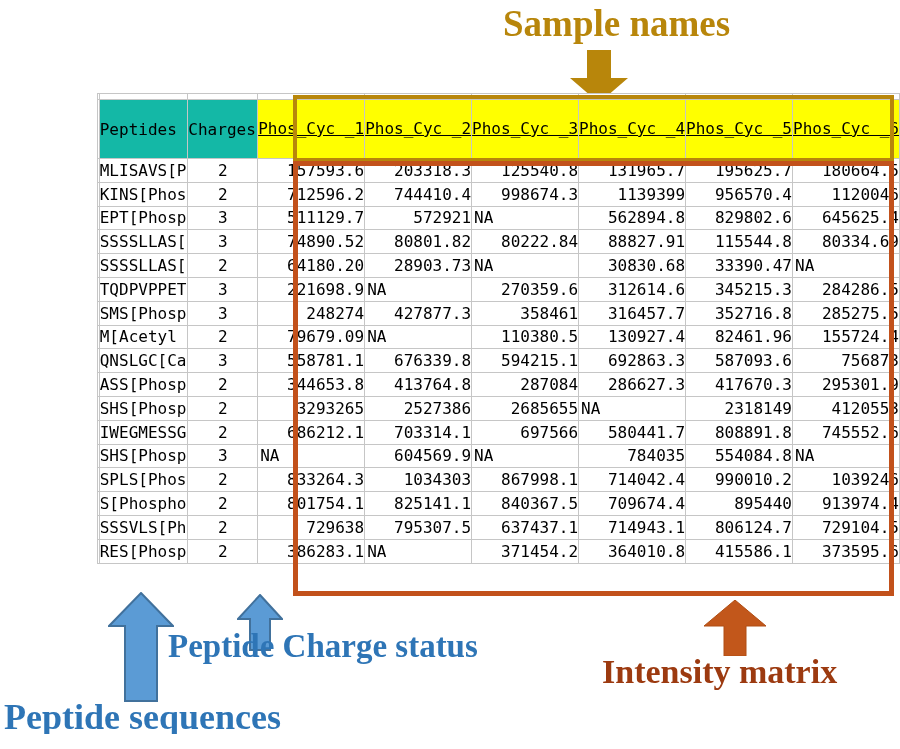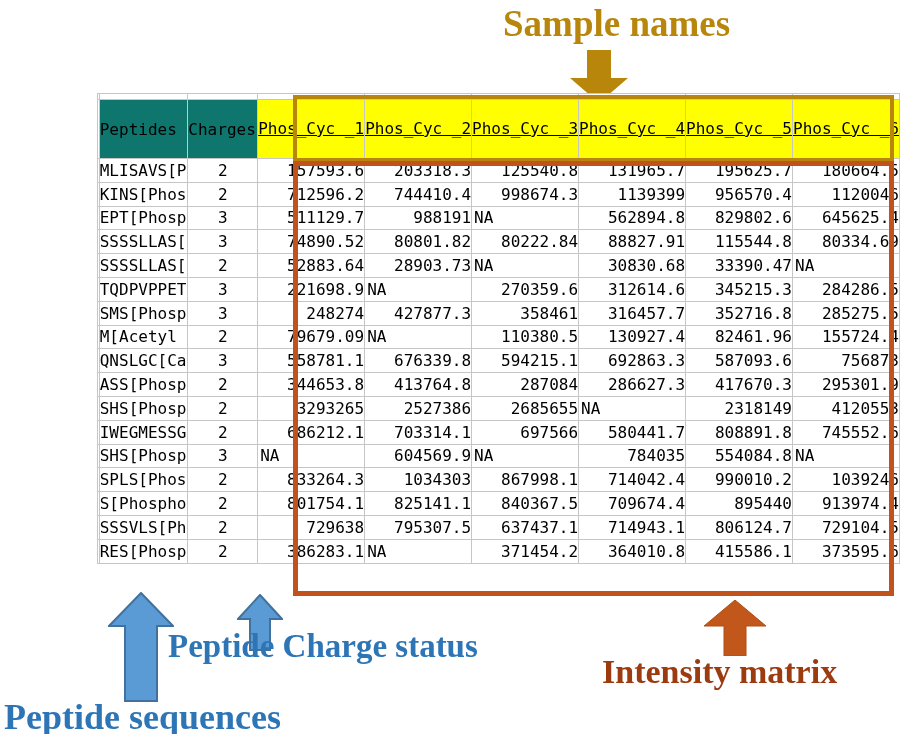--- a/index.html
+++ b/index.html
@@ -8,21 +8,21 @@
 
   
   .sheet{position:absolute;left:97px;top:93px;}
   table.grid{border-collapse:collapse;table-layout:fixed;background:#ffffff;}
   table.grid td,table.grid th{
       border:1px solid #c6c6c6;padding:0;margin:0;overflow:hidden;white-space:nowrap;
       font-family:"DejaVu Sans Mono","Liberation Mono",monospace;
       font-size:16px;font-weight:normal;color:#000;}
   tr.sliver-row td{height:5px;}
   tr.header-row th{height:58px;vertical-align:middle;}
-  th.blue{background:#0f766e;text-align:left;padding-left:5px;}
+  th.blue{background:#14b8a6;text-align:left;padding-left:5px;}
   th.yellow{background:#ffff00;text-align:left;padding-left:3px;
             white-space:pre-line;line-height:22px;text-decoration:underline;}
   tr.data-row td{height:22.8px;}
   td.peptide{text-align:left;padding-left:2px;}
   td.charge{text-align:center;}
   td.val{text-align:right;padding-right:4px;}
   td.val.na{text-align:left;padding-left:2px;}
   td.sliver{background:#ffffff;}
 
   
@@ -114,42 +114,42 @@
             <td class="val">998674.3</td>
             <td class="val">1139399</td>
             <td class="val">956570.4</td>
             <td class="val">1120046</td>
           </tr>
           <tr class="data-row">
             <td class="sliver"></td>
             <td class="peptide">EPT[Phosp</td>
             <td class="charge">3</td>
             <td class="val">511129.7</td>
-            <td class="val">988191</td>
+            <td class="val">572921</td>
             <td class="val na">NA</td>
             <td class="val">562894.8</td>
             <td class="val">829802.6</td>
             <td class="val">645625.4</td>
           </tr>
           <tr class="data-row">
             <td class="sliver"></td>
             <td class="peptide">SSSSLLAS[</td>
             <td class="charge">3</td>
             <td class="val">74890.52</td>
             <td class="val">80801.82</td>
             <td class="val">80222.84</td>
             <td class="val">88827.91</td>
             <td class="val">115544.8</td>
             <td class="val">80334.69</td>
           </tr>
           <tr class="data-row">
             <td class="sliver"></td>
             <td class="peptide">SSSSLLAS[</td>
             <td class="charge">2</td>
-            <td class="val">52883.64</td>
+            <td class="val">64180.20</td>
             <td class="val">28903.73</td>
             <td class="val na">NA</td>
             <td class="val">30830.68</td>
             <td class="val">33390.47</td>
             <td class="val na">NA</td>
           </tr>
           <tr class="data-row">
             <td class="sliver"></td>
             <td class="peptide">TQDPVPPET</td>
             <td class="charge">3</td>

